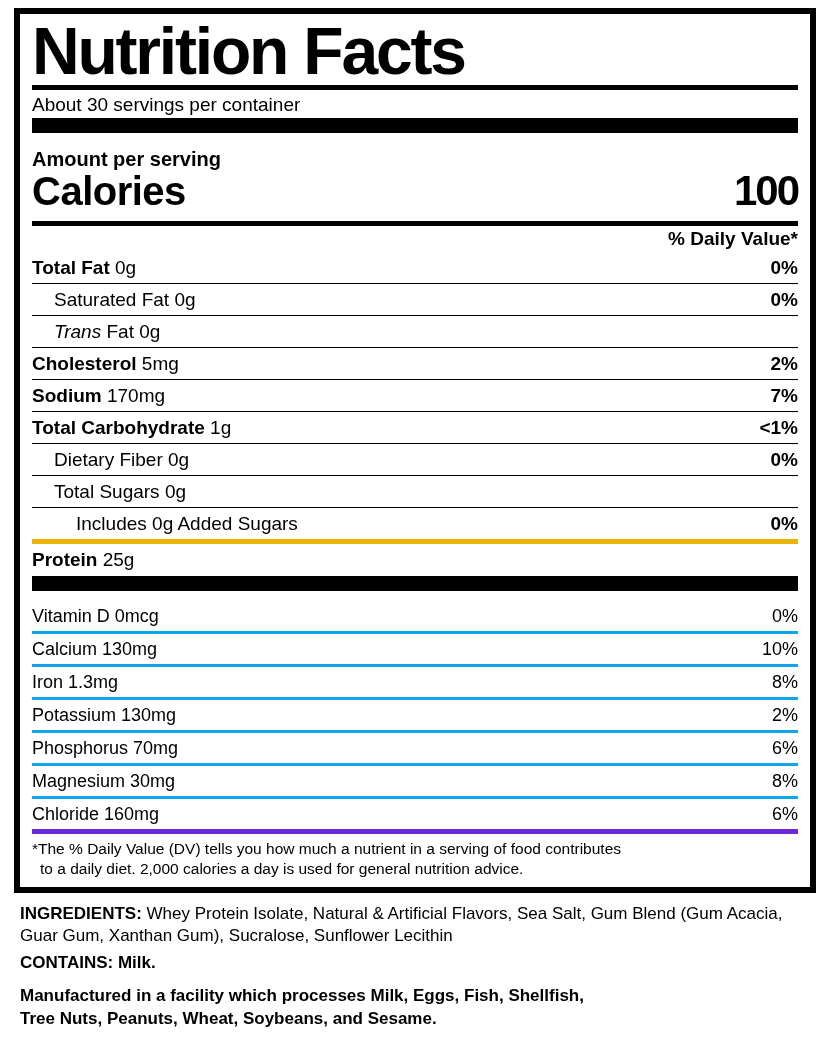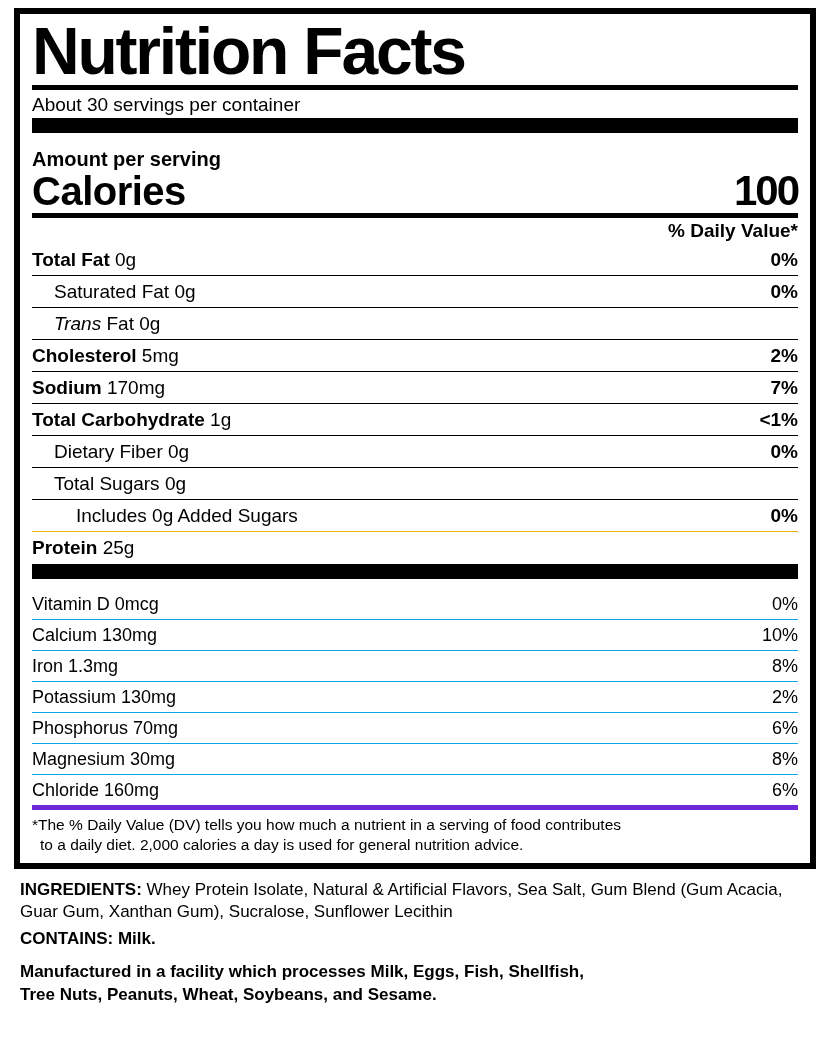--- a/index.html
+++ b/index.html
@@ -59,21 +59,21 @@
 
   .amount-label {
     font-size: 20px;
     font-weight: bold;
     padding-top: 15px;
   }
   .cal-row {
     display: flex;
     justify-content: space-between;
     align-items: flex-start;
-    padding-bottom: 2px;
+    padding-bottom: 10px;
   }
   .cal-word {
     font-size: 40px;
     font-weight: bold;
     letter-spacing: -0.5px;
     line-height: 1.0;
   }
   .cal-num {
     font-size: 42px;
     font-weight: bold;
@@ -99,28 +99,28 @@
   .nrow .dv { font-weight: bold; }
   .indent1 { padding-left: 22px; }
   .indent2 { padding-left: 44px; }
   .italic { font-style: italic; margin-top: 24px; }
 
   .protein-row {
     display: flex;
     justify-content: space-between;
     font-size: 19px;
     padding: 5px 0 5px 0;
-    border-top: 1px solid #eab308;
+    border-top: 5px solid #eab308;
   }
   .vrow {
     display: flex;
     justify-content: space-between;
     font-size: 18px;
     padding: 5px 0 4px 0;
-    border-top: 1px solid #0ea5e9;
+    border-top: 3px solid #0ea5e9;
   }
   .footnote {
     font-size: 15.5px;
     line-height: 1.28;
     padding-top: 5px;
     border-top: 5px solid #6d28d9;
     margin-top: 0;
   }
   .footnote .ind { padding-left: 8px; display: block; }
 

